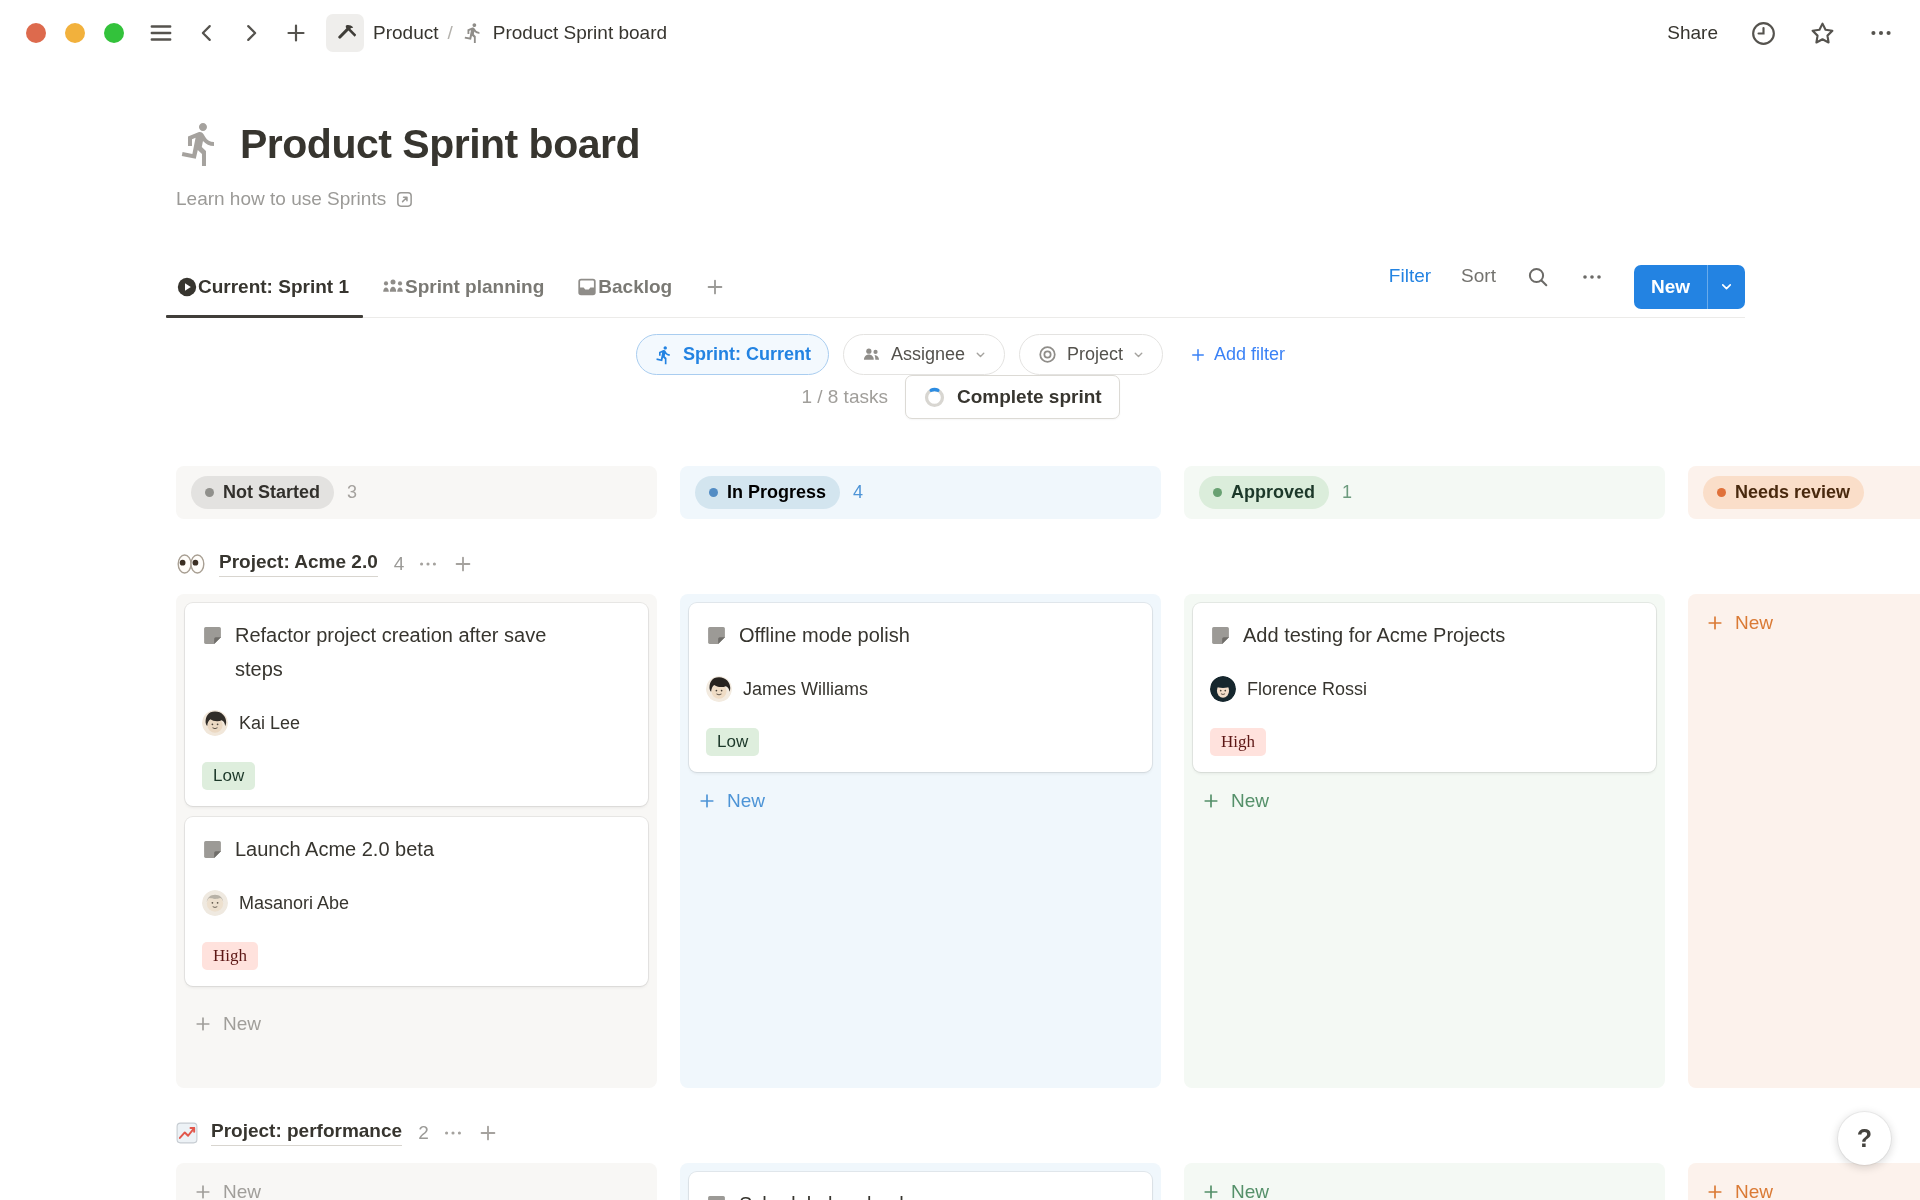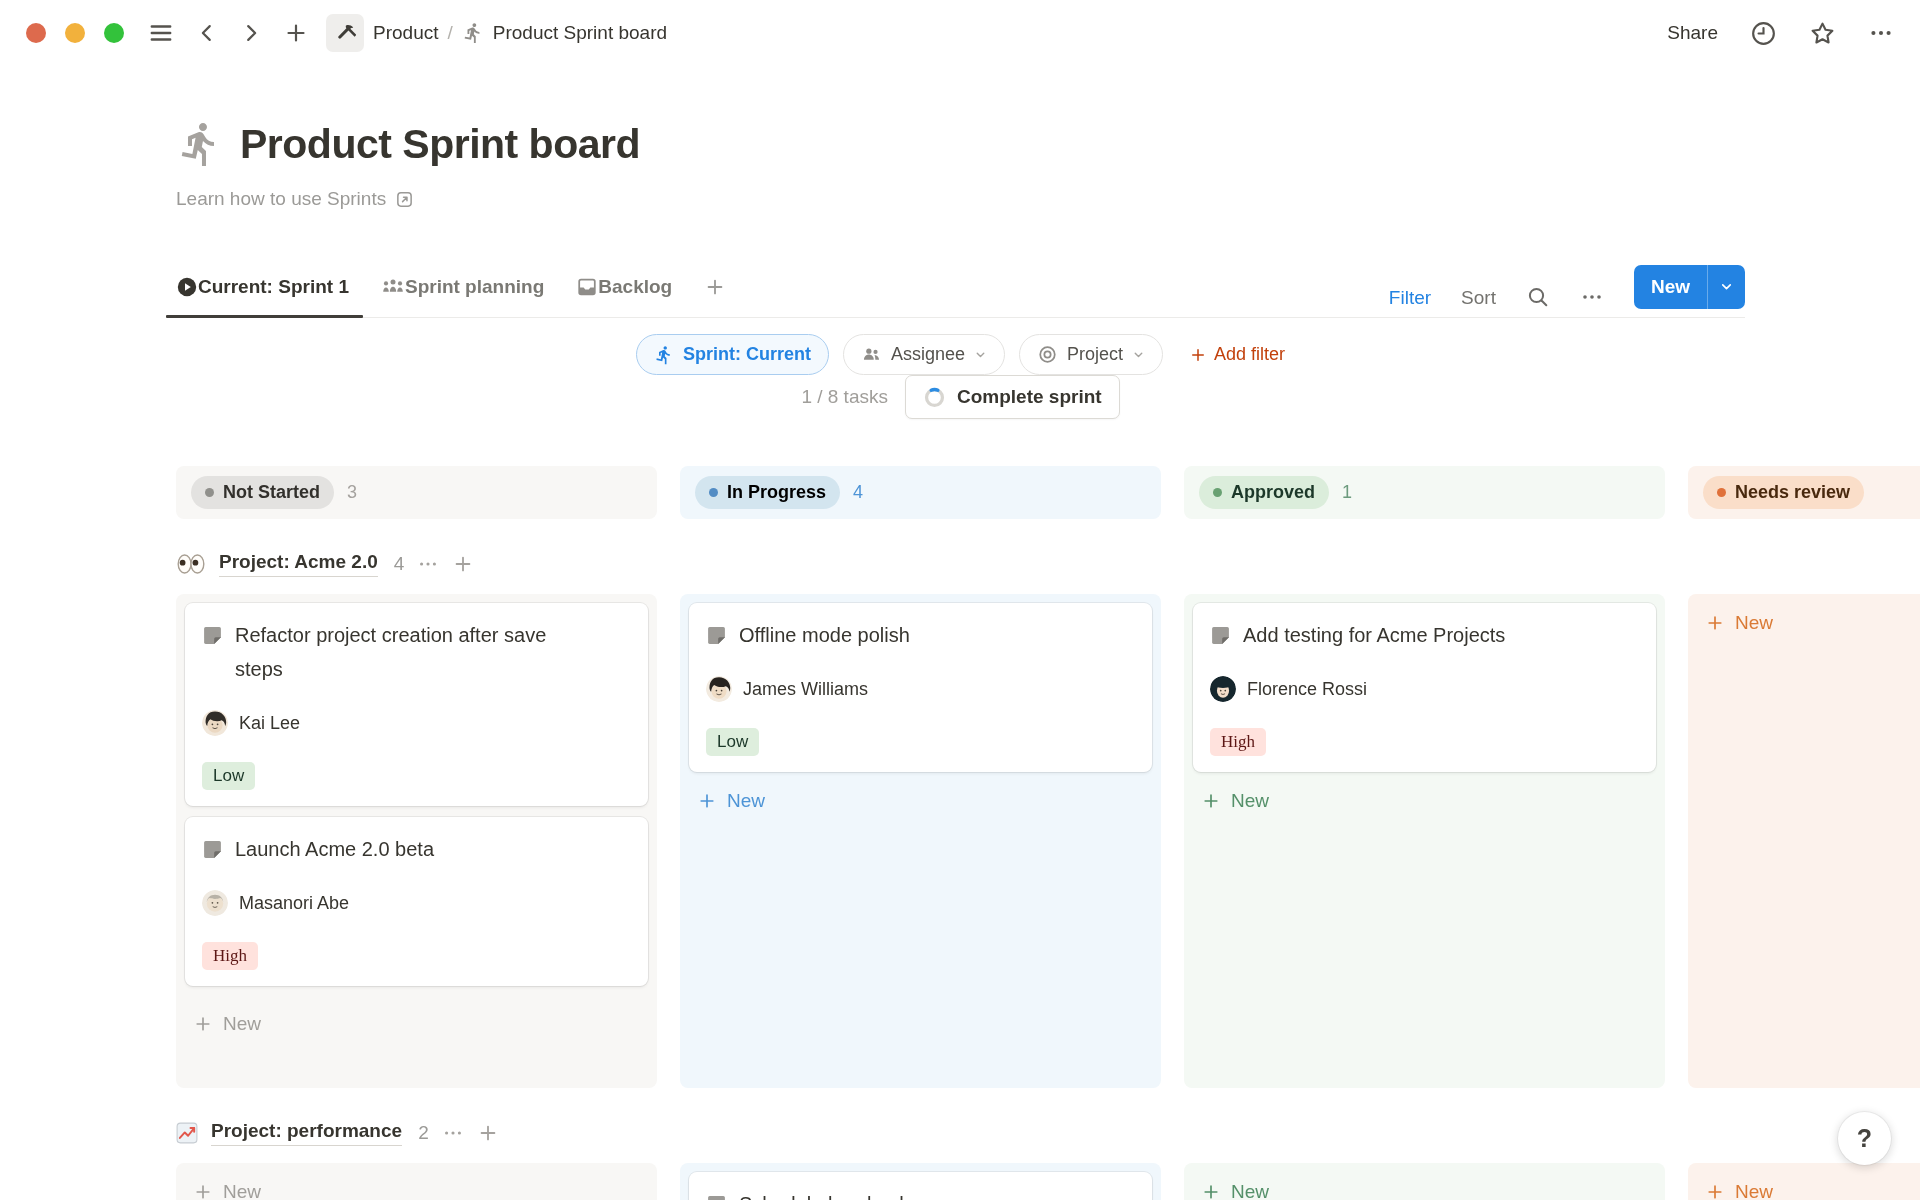--- a/index.html
+++ b/index.html
@@ -33,37 +33,37 @@
 
   
   .tabs-row { width:1569px; margin-top:46px; height:62px; display:flex; align-items:center; justify-content:space-between; border-bottom:1px solid #ECEBE9; }
   .tabs { display:flex; gap:32px; align-items:center; height:100%; }
   .view-tab { display:flex; align-items:center; gap:0; font-size:19px; font-weight:600; color:#7A7974; position:relative; height:100%; cursor:pointer; }
   .view-tab.active { color:#37352F; }
   .view-tab.active::after { content:""; position:absolute; left:-10px; right:-14px; bottom:-1px; height:3px; background:#403E39; border-radius:1px; }
   .tab-ic { color:#8F8D89; }
   .view-tab.active .tab-ic { color:#37352F; }
   .tab-add { color:#9B9A97; cursor:pointer; }
-  .view-controls { display:flex; align-items:flex-end; gap:30px; }
+  .view-controls { display:flex; align-items:flex-start; gap:30px; }
   .link-filter { color:#2383E2; font-size:19px; cursor:pointer; }
   .link-sort { color:#73726E; font-size:19px; cursor:pointer; }
   .ctl-ic { color:#6B6A67; cursor:pointer; }
   .btn-new { display:flex; align-items:stretch; background:#2383E2; border-radius:7px; color:#fff; font-size:19px; font-weight:600; height:44px; overflow:hidden; cursor:pointer; }
   .btn-new-label { display:flex; align-items:center; padding:0 17px; }
   .btn-new-caret { display:flex; align-items:center; padding:0 11px; border-left:1px solid rgba(255,255,255,0.32); }
 
   
   .filter-row { width:1569px; margin-top:16px; display:flex; align-items:center; justify-content:space-between;flex-direction:column; }
   .chips { display:flex; gap:14px; align-items:center; }
   .chip { height:41px; border-radius:21px; display:flex; align-items:center; gap:9px; padding:0 17px; font-size:18px; border:1px solid #E4E3E1; background:#fff; color:#54524D; cursor:pointer; }
   .chip .chip-ic { color:#8F8D89; }
   .chip .chev { color:#A5A39F; }
   .chip.active { border-color:#A9CDF0; background:#F3F9FE; color:#2383E2; font-weight:600; }
   .chip.active .chip-ic { color:#2383E2; }
-  .add-filter { color:#c2410c; font-size:18px; display:flex; gap:7px; align-items:center; margin-left:12px; cursor:pointer; }
+  .add-filter { color:#3b82f6; font-size:18px; display:flex; gap:7px; align-items:center; margin-left:12px; cursor:pointer; }
   .filter-right { display:flex; align-items:center; gap:17px; }
   .progress-text { color:#A09E9A; font-size:19px; }
   .btn-complete { height:44px; border:1px solid #DCDAD5; border-radius:7px; background:#fff; display:flex; align-items:center; gap:11px; padding:0 17px; font-size:19px; font-weight:600; color:#37352F; box-shadow:0 1px 2px rgba(15,15,15,0.04); cursor:pointer; }
 
   
   .board { margin-top:47px; width:1744px; overflow:hidden; }
   .col-row { display:flex; gap:23px; }
   .colw { width:481px; flex:none; }
   .col-head { height:53px; border-radius:8px; display:flex; align-items:center; padding:0 15px; gap:13px; }
   .pill { height:33px; border-radius:17px; display:flex; align-items:center; gap:9px; padding:0 14px; font-size:18px; font-weight:600; }

